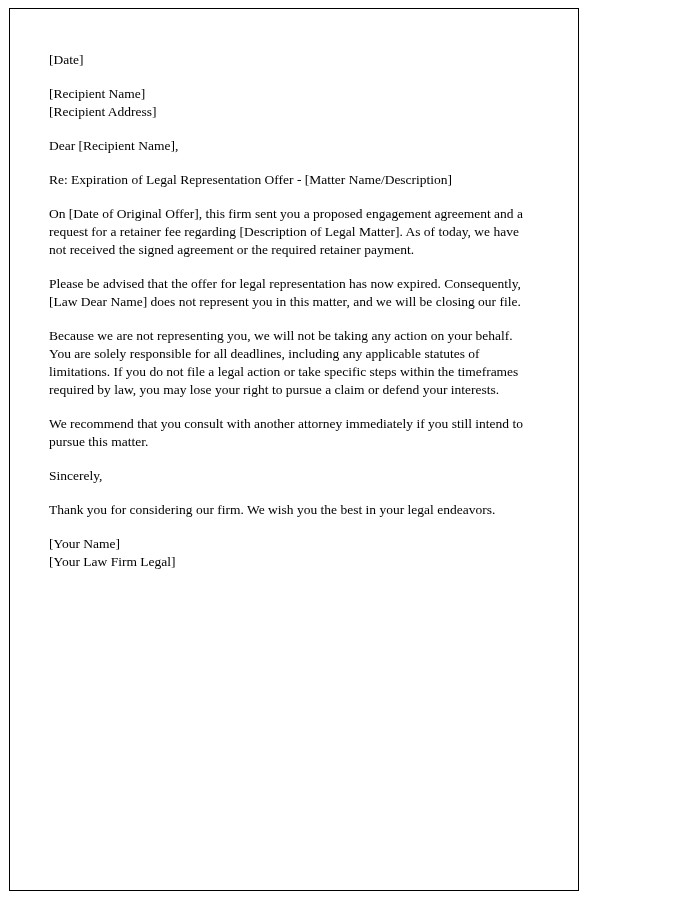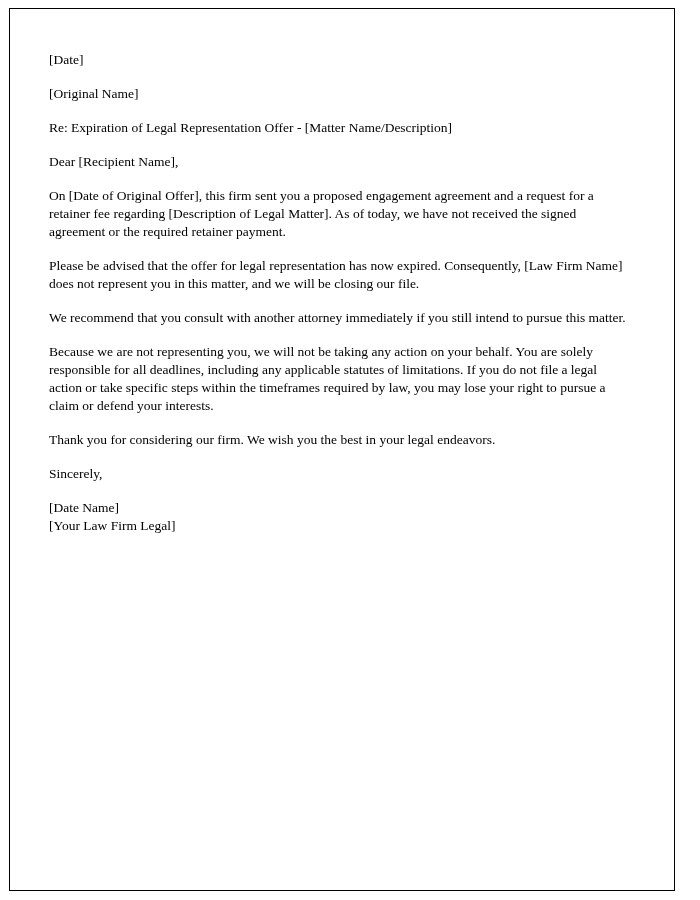--- a/index.html
+++ b/index.html
@@ -7,21 +7,21 @@
     padding: 0;
     background: #ffffff;
     width: 700px;
     height: 900px;
     font-family: "Liberation Serif", "DejaVu Serif", serif;
   }
   .page {
     position: absolute;
     left: 9px;
     top: 8px;
-    width: 666px;
+    width: 570px;
     height: 883px;
     background: #ffffff;
     border: 1px solid #000000;
     box-sizing: border-box;
     padding: 42px 42px 40px 39px;
     color: #000000;
   }
   .line {
     font-size: 13.5px;
     line-height: 18px;
@@ -39,33 +39,34 @@
 </head>
 <body>
 
 <div class="page">
 
   <div class="block">
     <div class="line">[Date]</div>
   </div>
 
   <div class="block">
-    <div class="line">[Original Name]</div>
+    <div class="line">[Recipient Name]</div>
+    <div class="line">[Recipient Address]</div>
   </div>
+
+  <div class="para">Dear [Recipient Name],</div>
 
   <div class="para">Re: Expiration of Legal Representation Offer - [Matter Name/Description]</div>
 
-  <div class="para">Dear [Recipient Name],</div>
+  <div class="para">On [Date of Original Offer], this firm sent you a proposed engagement agreement and a request for a retainer fee regarding [Description of Legal Matter]. As of today, we have not received the signed agreement or the required retainer payment.</div>
+  <div class="para">Please be advised that the offer for legal representation has now expired. Consequently, [Law Dear Name] does not represent you in this matter, and we will be closing our file.</div>
+  <div class="para">Because we are not representing you, we will not be taking any action on your behalf. You are solely responsible for all deadlines, including any applicable statutes of limitations. If you do not file a legal action or take specific steps within the timeframes required by law, you may lose your right to pursue a claim or defend your interests.</div>
+  <div class="para">We recommend that you consult with another attorney immediately if you still intend to pursue this matter.</div>
+  <div class="para">Sincerely,</div>
 
-  <div class="para">On [Date of Original Offer], this firm sent you a proposed engagement agreement and a request for a retainer fee regarding [Description of Legal Matter]. As of today, we have not received the signed agreement or the required retainer payment.</div>
-  <div class="para">Please be advised that the offer for legal representation has now expired. Consequently, [Law Firm Name] does not represent you in this matter, and we will be closing our file.</div>
-  <div class="para">We recommend that you consult with another attorney immediately if you still intend to pursue this matter.</div>
-  <div class="para">Because we are not representing you, we will not be taking any action on your behalf. You are solely responsible for all deadlines, including any applicable statutes of limitations. If you do not file a legal action or take specific steps within the timeframes required by law, you may lose your right to pursue a claim or defend your interests.</div>
   <div class="para">Thank you for considering our firm. We wish you the best in your legal endeavors.</div>
 
-  <div class="para">Sincerely,</div>
-
   <div class="block">
-    <div class="line">[Date Name]</div>
+    <div class="line">[Your Name]</div>
     <div class="line">[Your Law Firm Legal]</div>
   </div>
 
 </div>
 
 </body></html>

